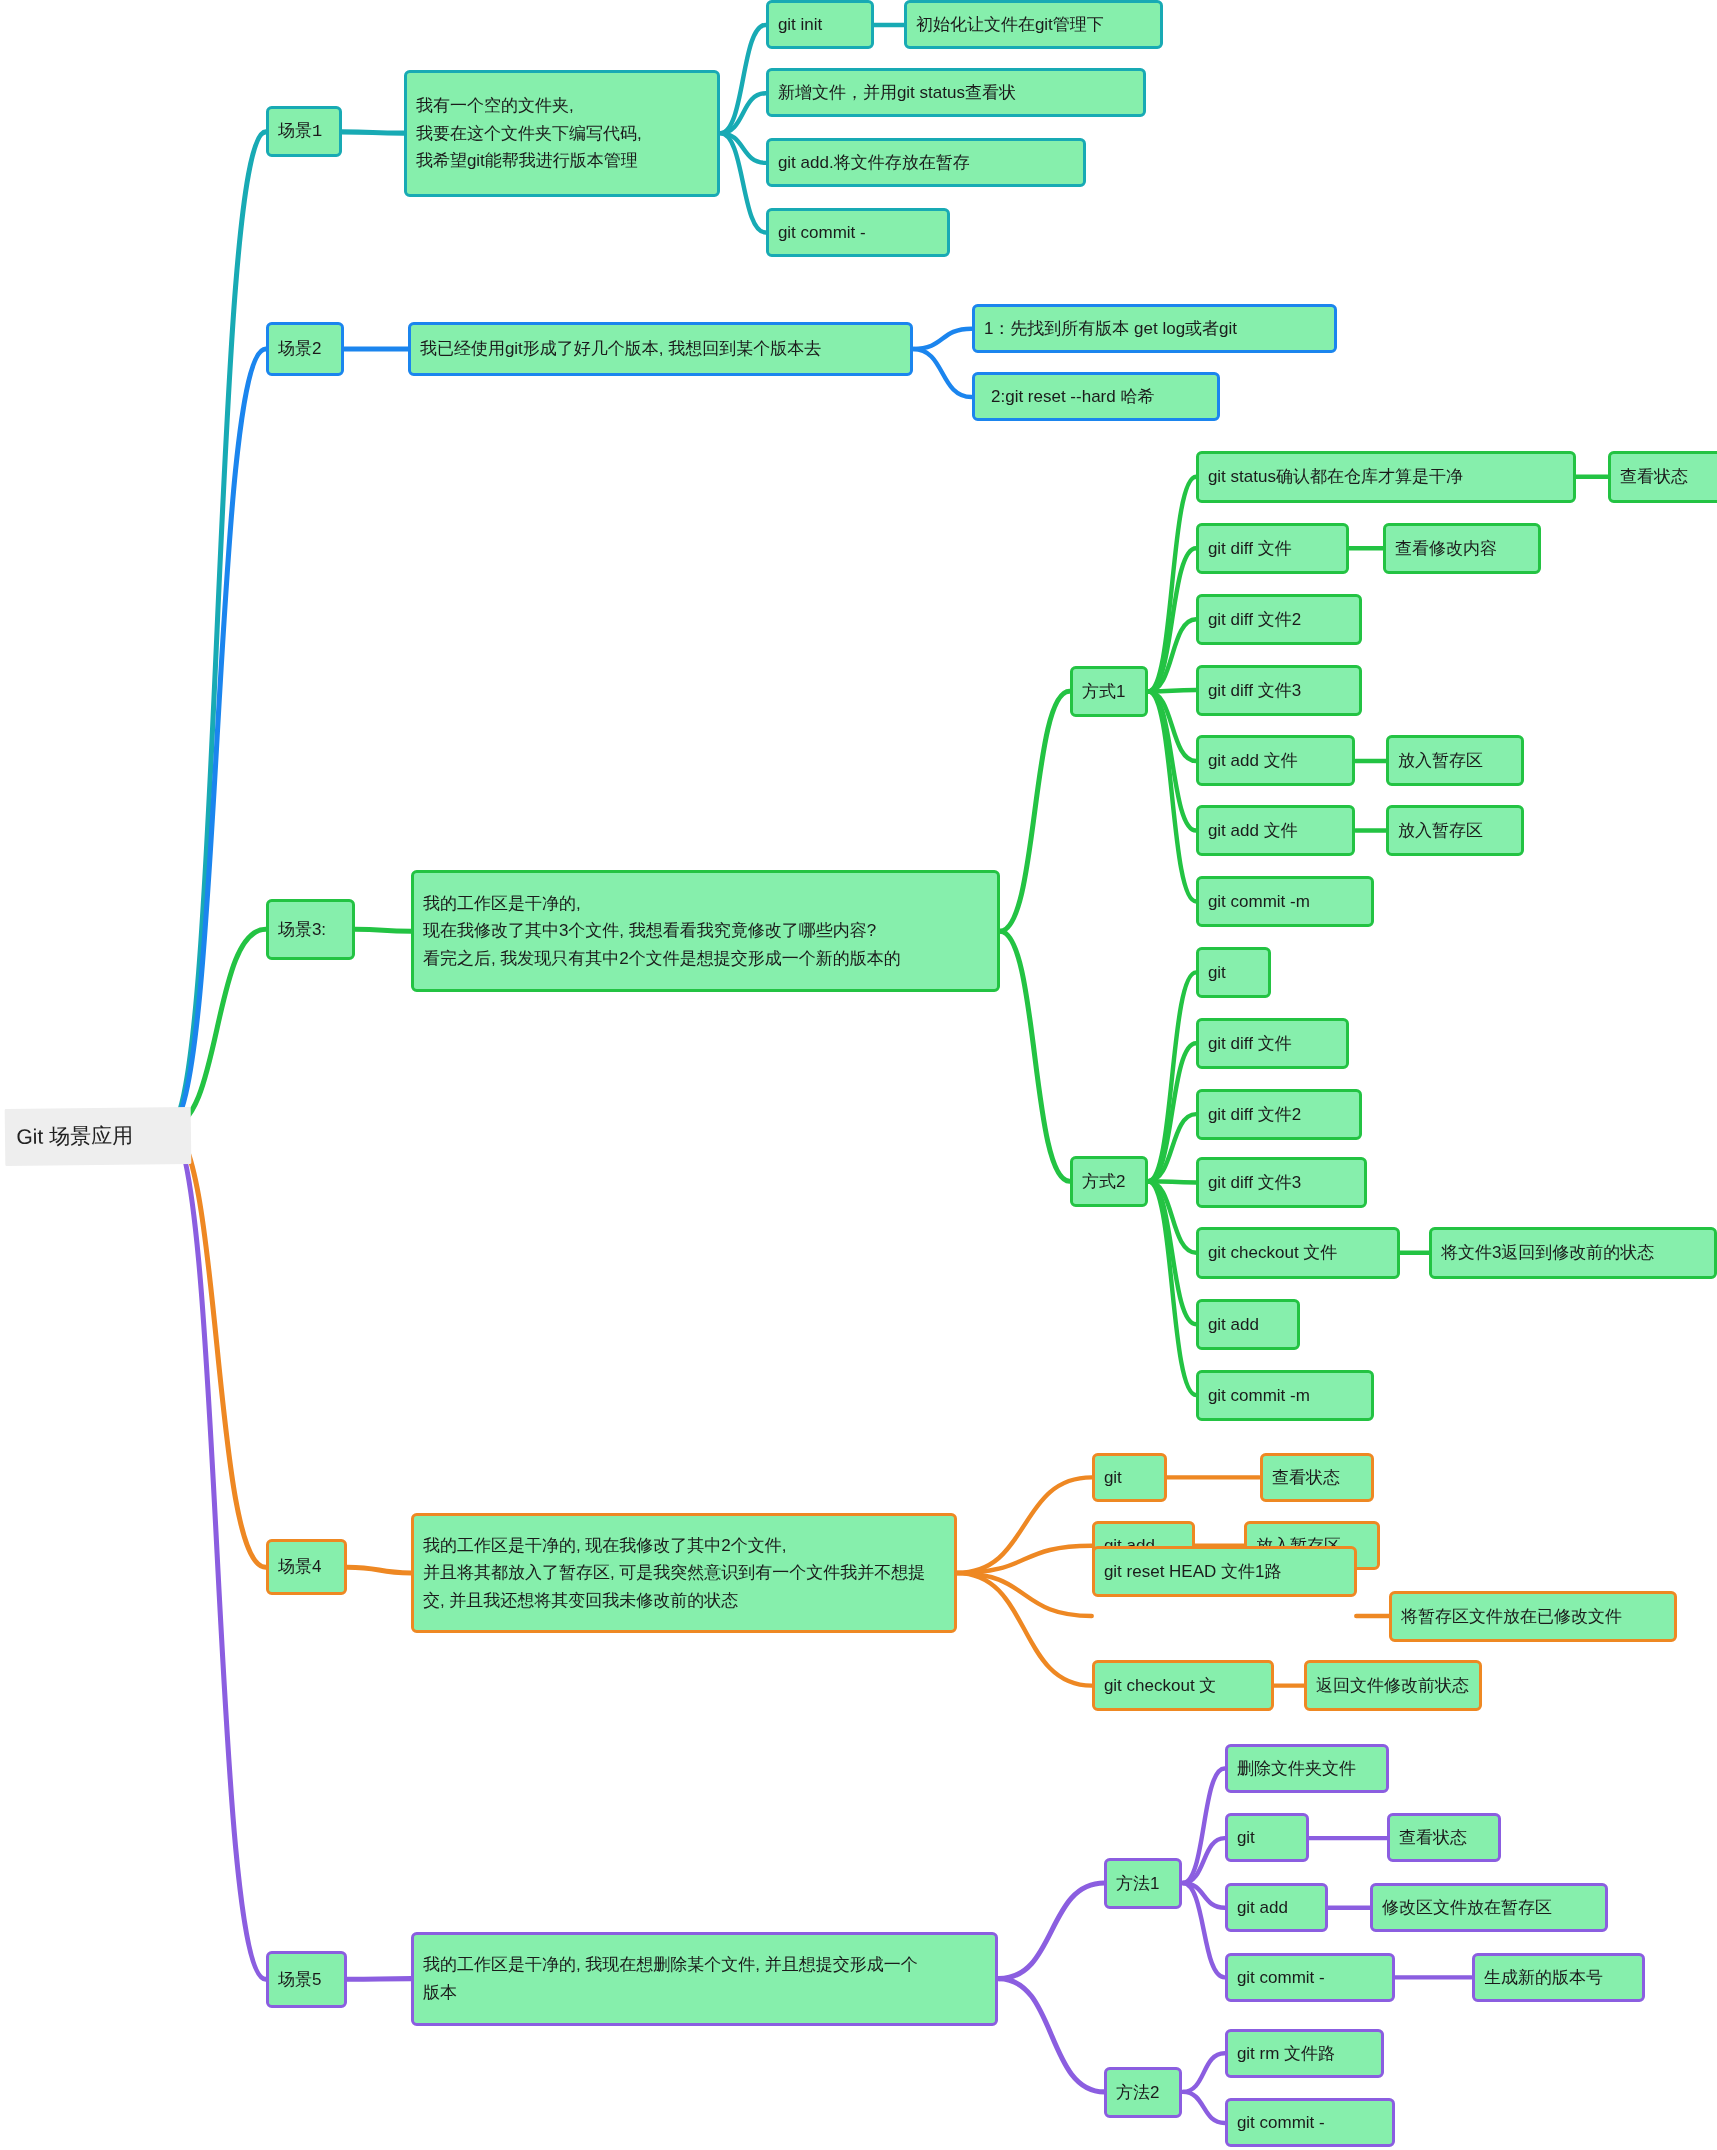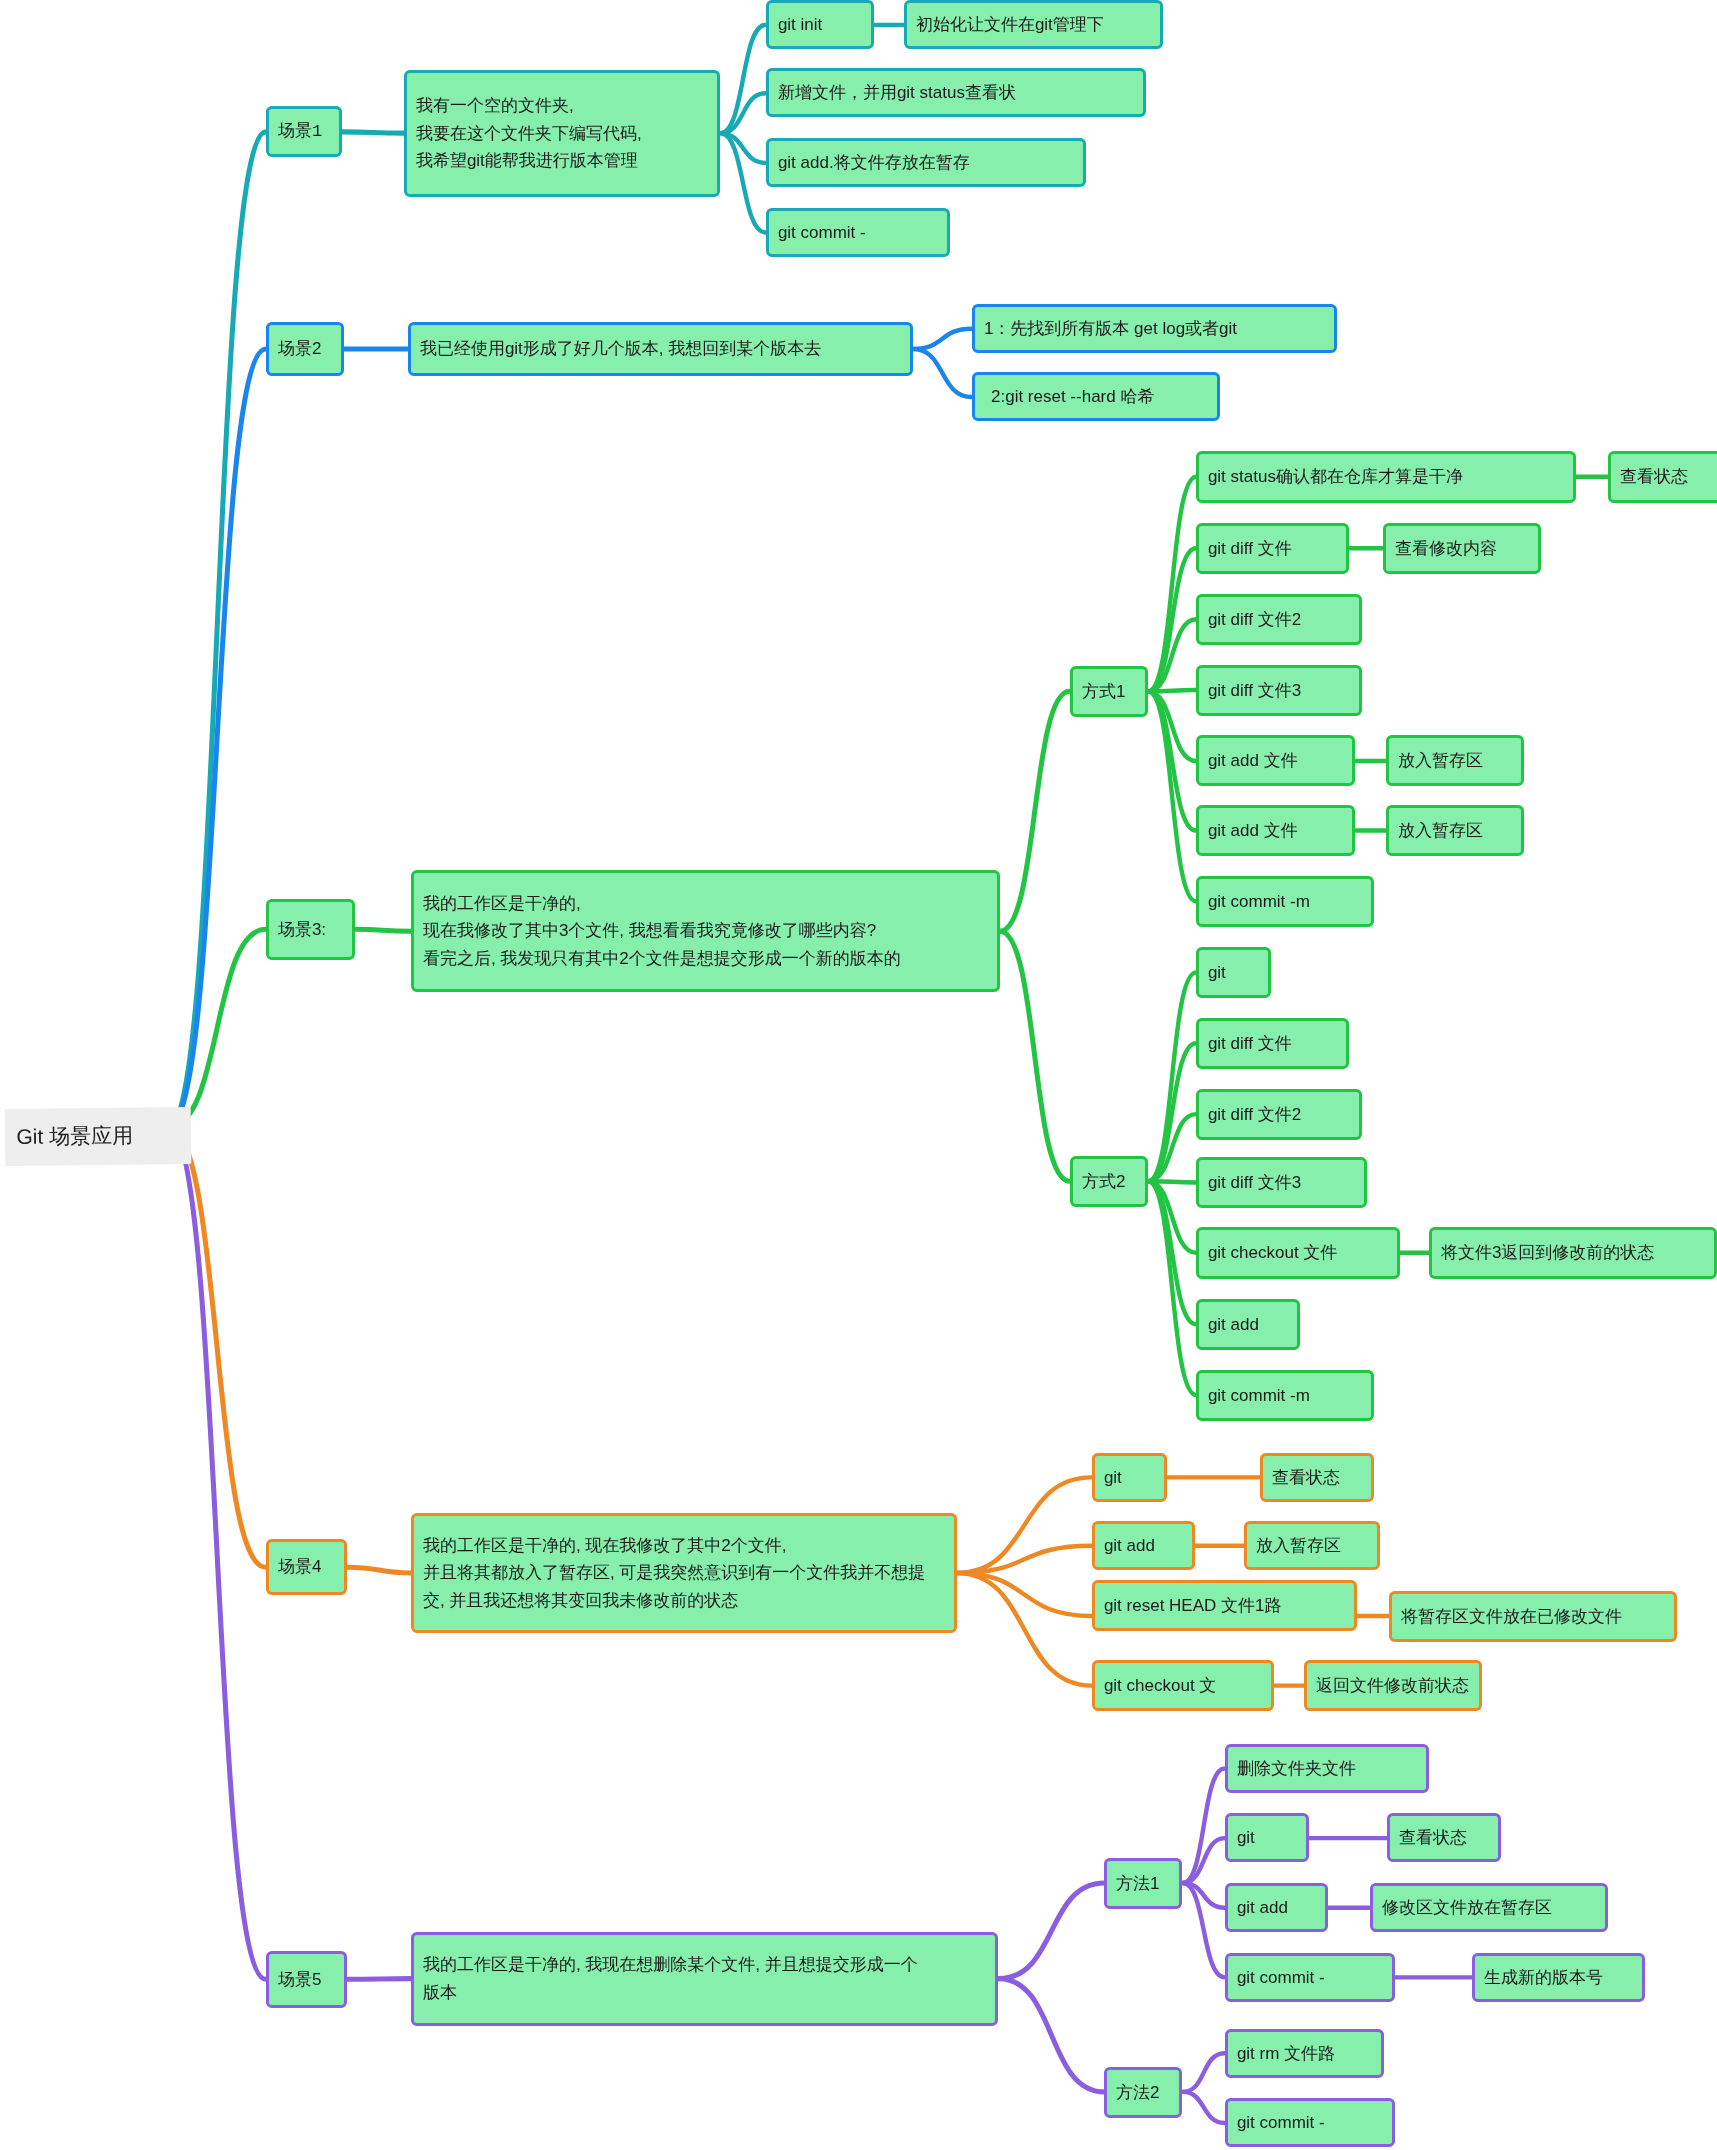--- a/index.html
+++ b/index.html
@@ -126,29 +126,29 @@
       <div class="node c-green" style="left: 1196px; top: 1299px; width: 104px; min-height: 51px;"><span>git add</span></div>
       <div class="node c-green" style="left: 1196px; top: 1370px; width: 178px; min-height: 51px;"><span>git commit -m</span></div>
       <div class="node c-orange" style="left: 266px; top: 1539px; width: 81px; min-height: 56px;"><span>场景4</span></div>
       <div class="node c-orange" style="left: 411px; top: 1513px; width: 546px; min-height: 120px;"><span>我的工作区是干净的, 现在我修改了其中2个文件,
 并且将其都放入了暂存区, 可是我突然意识到有一个文件我并不想提
 交, 并且我还想将其变回我未修改前的状态</span></div>
       <div class="node c-orange" style="left: 1092px; top: 1453px; width: 75px; min-height: 49px;"><span>git</span></div>
       <div class="node c-orange" style="left: 1260px; top: 1453px; width: 114px; min-height: 49px;"><span>查看状态</span></div>
       <div class="node c-orange" style="left: 1092px; top: 1521px; width: 103px; min-height: 49px;"><span>git add</span></div>
       <div class="node c-orange" style="left: 1244px; top: 1521px; width: 136px; min-height: 49px;"><span>放入暂存区</span></div>
-      <div class="node c-orange" style="left: 1092px; top: 1580px; width: 265px; min-height: 51px;"><span>git reset HEAD 文件1路</span></div>
+      <div class="node c-orange" style="left: 1092px; top: 1546px; width: 265px; min-height: 51px;"><span>git reset HEAD 文件1路</span></div>
       <div class="node c-orange" style="left: 1389px; top: 1591px; width: 288px; min-height: 51px;"><span>将暂存区文件放在已修改文件</span></div>
       <div class="node c-orange" style="left: 1092px; top: 1660px; width: 182px; min-height: 51px;"><span>git checkout 文</span></div>
       <div class="node c-orange" style="left: 1304px; top: 1660px; width: 178px; min-height: 51px;"><span>返回文件修改前状态</span></div>
       <div class="node c-purple" style="left: 266px; top: 1951px; width: 81px; min-height: 57px;"><span>场景5</span></div>
       <div class="node c-purple" style="left: 411px; top: 1932px; width: 587px; min-height: 94px;"><span>我的工作区是干净的, 我现在想删除某个文件, 并且想提交形成一个
 版本</span></div>
       <div class="node c-purple" style="left: 1104px; top: 1858px; width: 78px; min-height: 51px;"><span>方法1</span></div>
-      <div class="node c-purple" style="left: 1225px; top: 1744px; width: 204px; min-height: 49px;"><span>删除文件夹文件</span></div>
+      <div class="node c-purple" style="left: 1225px; top: 1744px; width: 164px; min-height: 49px;"><span>删除文件夹文件</span></div>
       <div class="node c-purple" style="left: 1225px; top: 1813px; width: 84px; min-height: 49px;"><span>git</span></div>
       <div class="node c-purple" style="left: 1387px; top: 1813px; width: 114px; min-height: 49px;"><span>查看状态</span></div>
       <div class="node c-purple" style="left: 1225px; top: 1883px; width: 103px; min-height: 49px;"><span>git add</span></div>
       <div class="node c-purple" style="left: 1370px; top: 1883px; width: 238px; min-height: 49px;"><span>修改区文件放在暂存区</span></div>
       <div class="node c-purple" style="left: 1225px; top: 1953px; width: 170px; min-height: 49px;"><span>git commit -</span></div>
       <div class="node c-purple" style="left: 1472px; top: 1953px; width: 173px; min-height: 49px;"><span>生成新的版本号</span></div>
       <div class="node c-purple" style="left: 1104px; top: 2067px; width: 78px; min-height: 51px;"><span>方法2</span></div>
       <div class="node c-purple" style="left: 1225px; top: 2029px; width: 159px; min-height: 49px;"><span>git rm 文件路</span></div>
       <div class="node c-purple" style="left: 1225px; top: 2098px; width: 170px; min-height: 49px;"><span>git commit -</span></div>
     </div>

